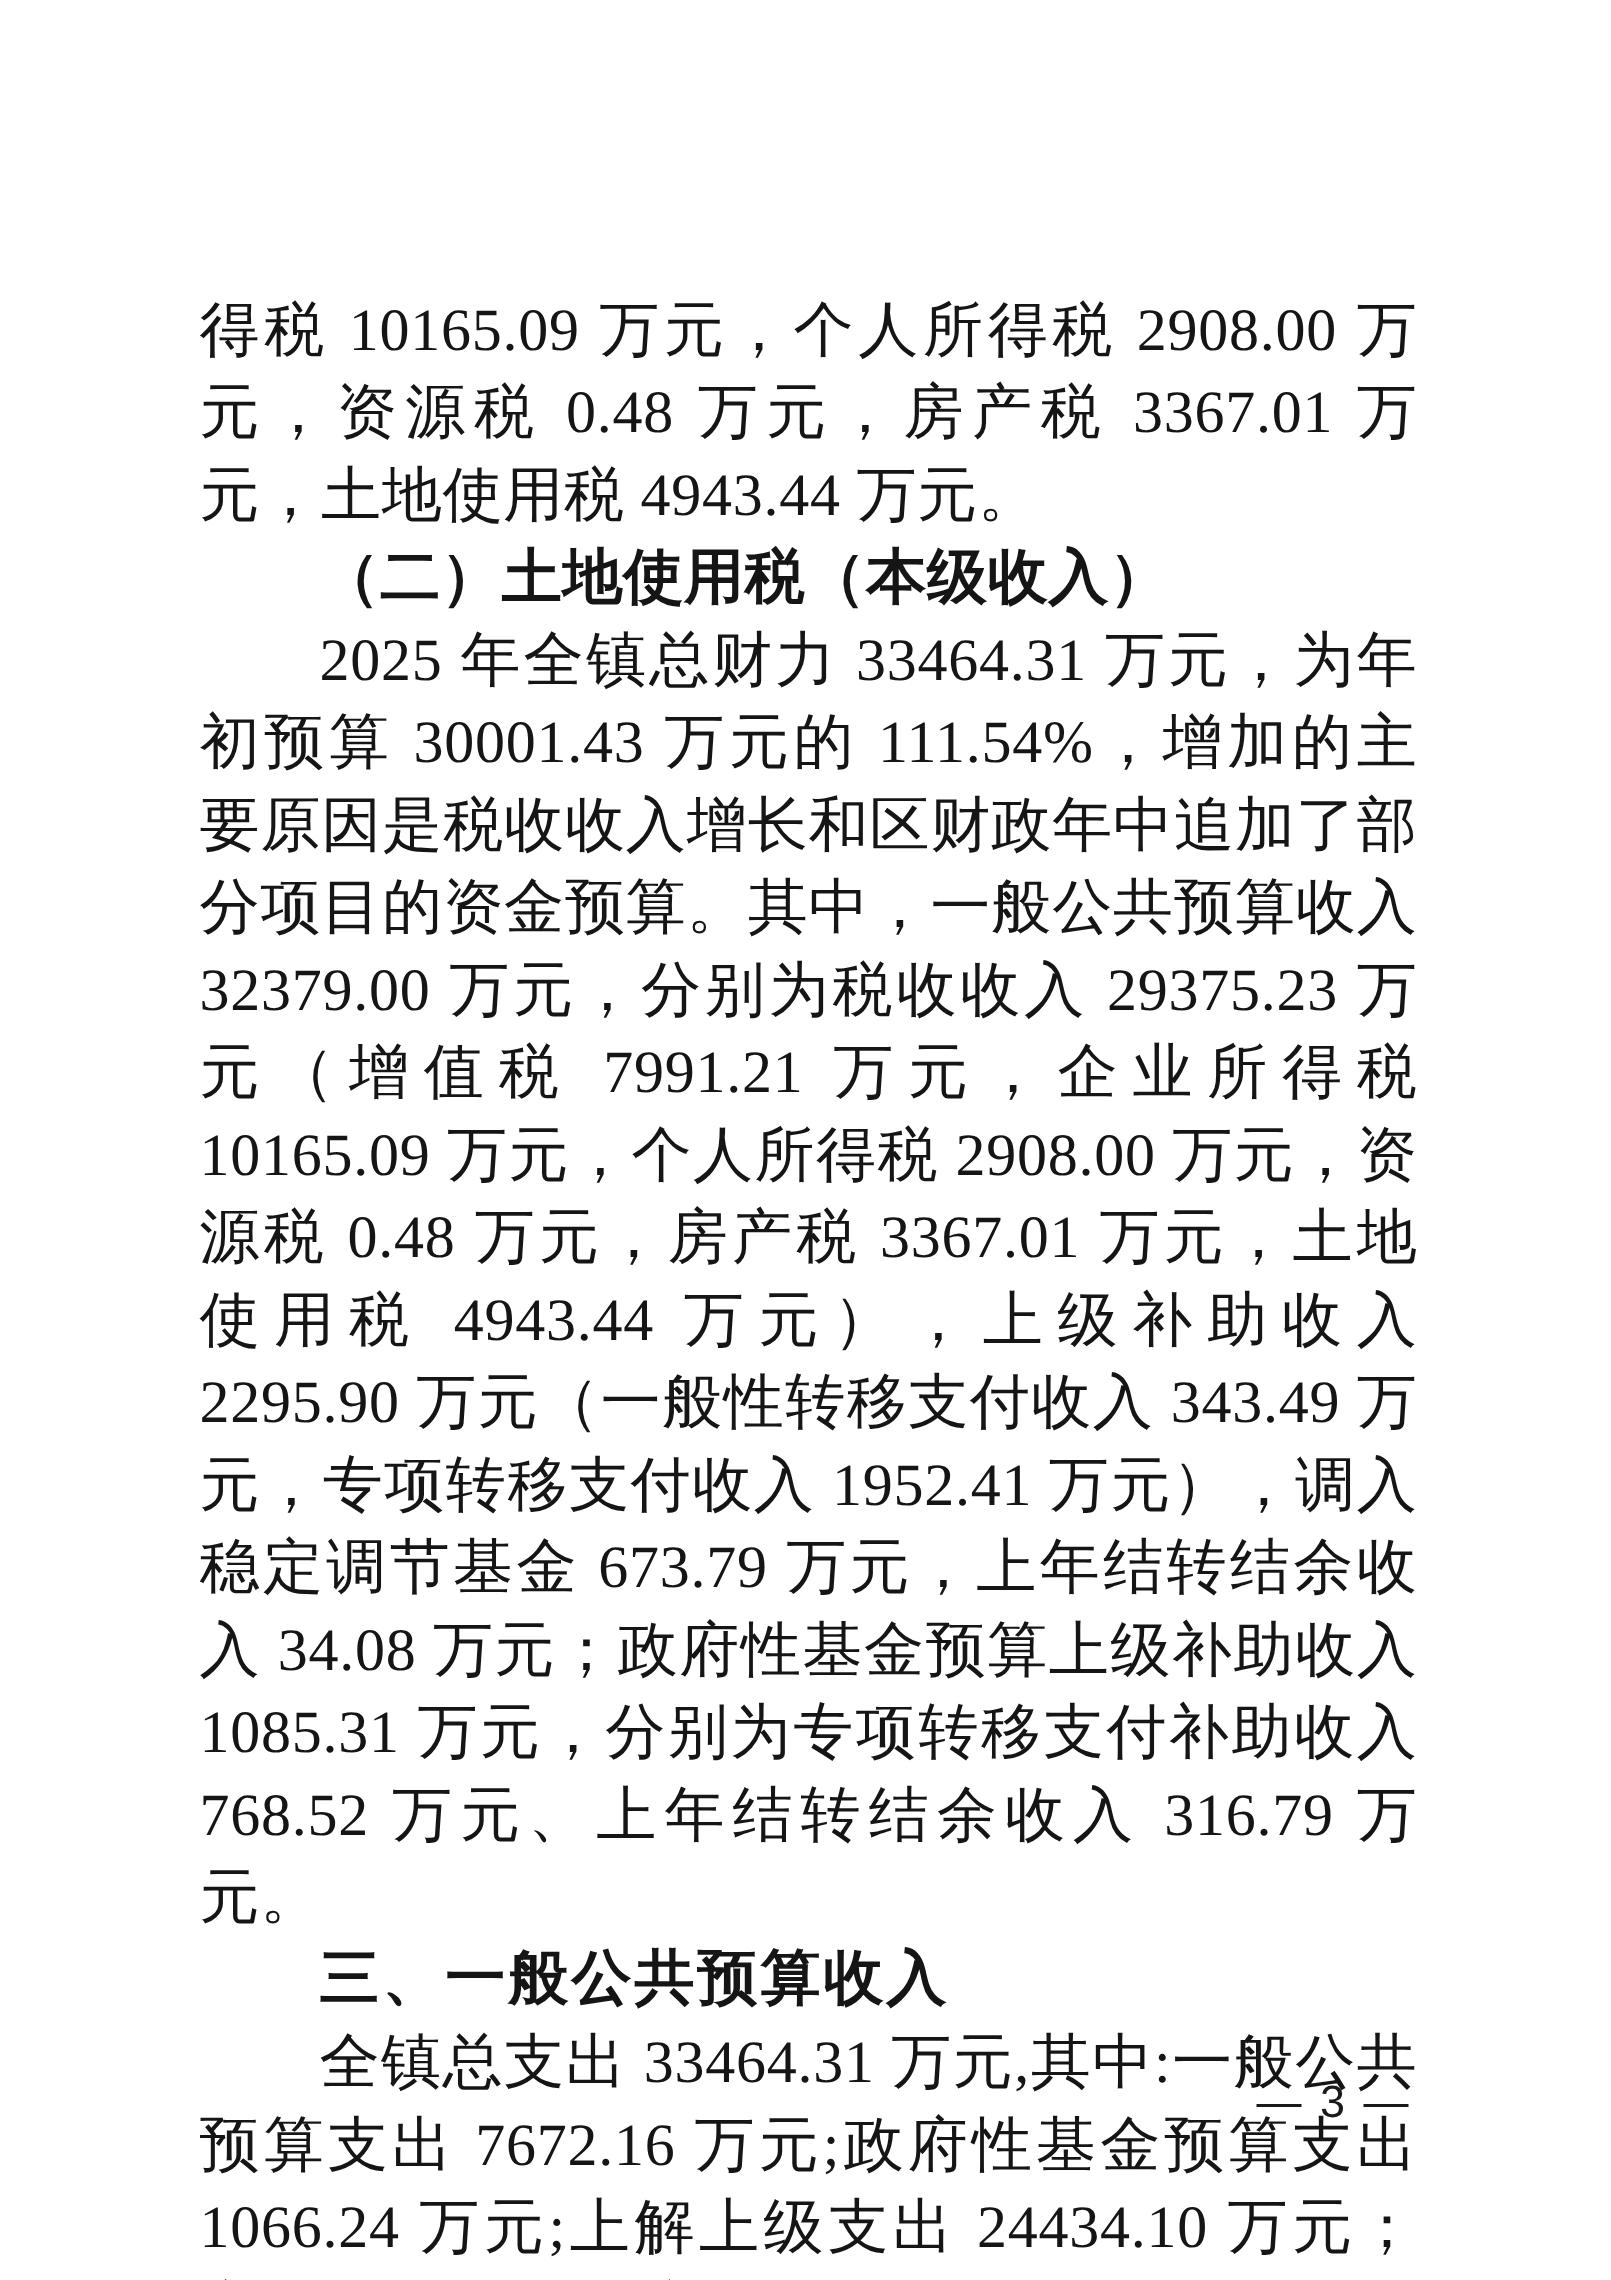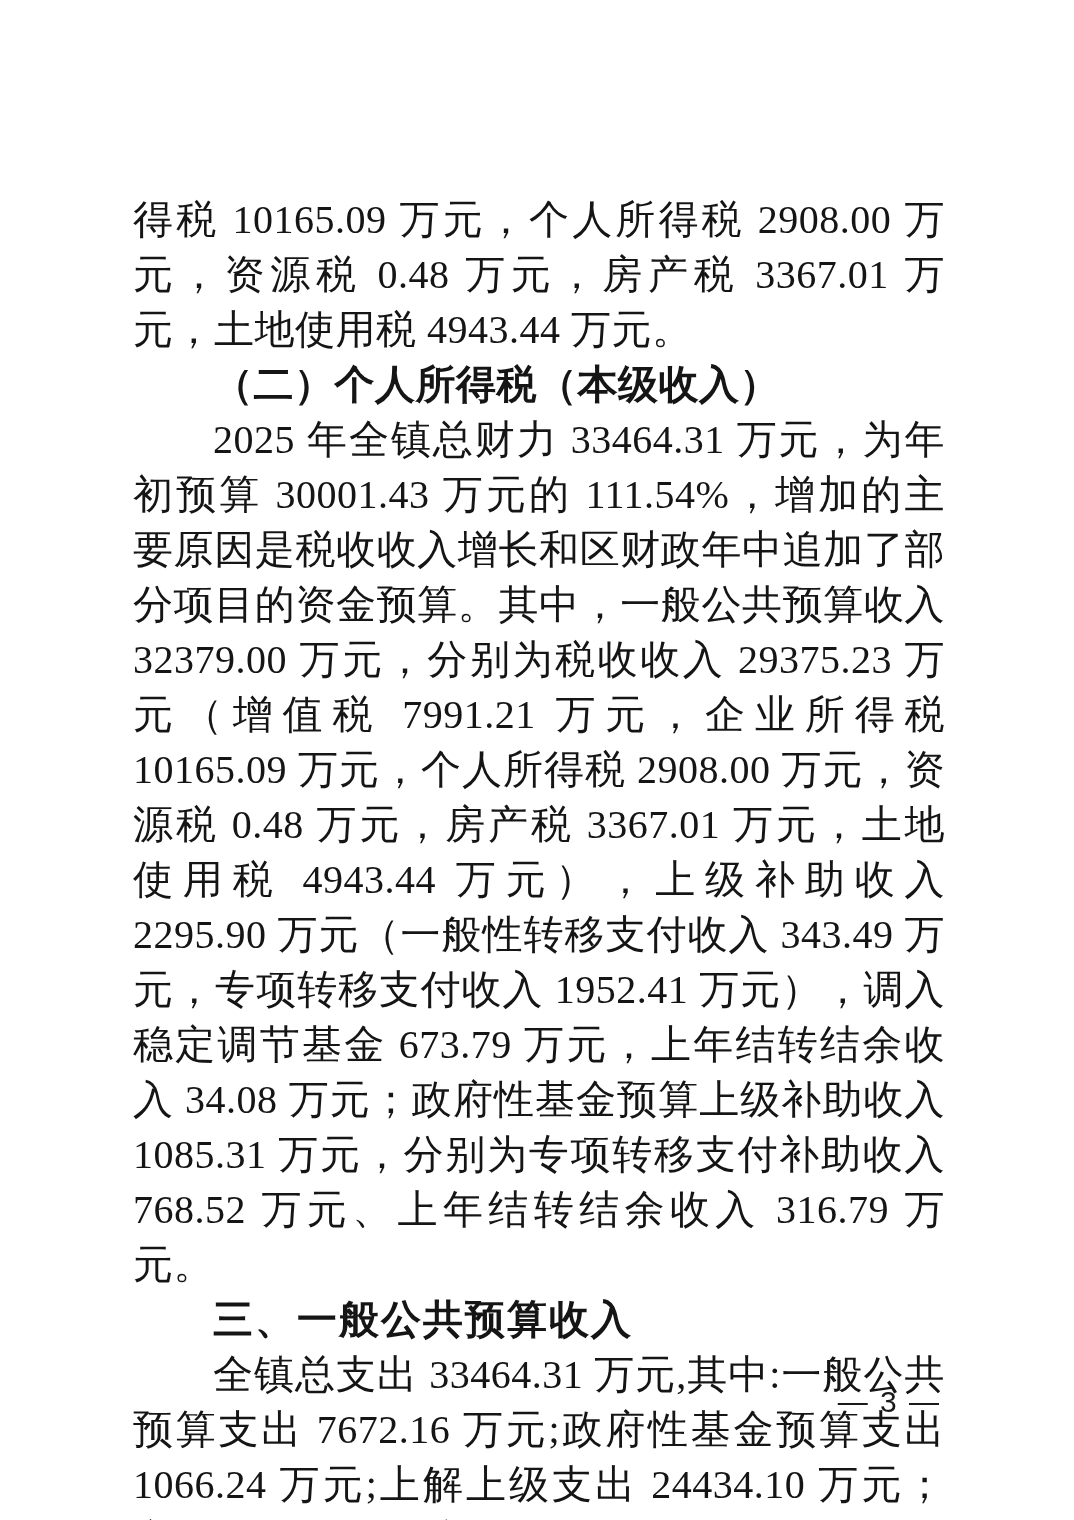--- a/index.html
+++ b/index.html
@@ -64,21 +64,21 @@
 </style>
 </head>
 <body>
 
 <div class="page">
 
   <div class="content">
 
     <p class="para no-indent">得税 10165.09 万元，个人所得税 2908.00 万元，资源税 0.48 万元，房产税 3367.01 万元，土地使用税 4943.44 万元。</p>
 
-    <p class="heading-kai">（二）个人所得税（本级收入）</p>
+    <p class="heading-kai">（二）土地使用税（本级收入）</p>
 
     <p class="para">2025 年全镇总财力 33464.31 万元，为年初预算 30001.43 万元的 111.54%，增加的主要原因是税收收入增长和区财政年中追加了部分项目的资金预算。其中，一般公共预算收入 32379.00 万元，分别为税收收入 29375.23 万元（增值税 7991.21 万元，企业所得税 10165.09 万元，个人所得税 2908.00 万元，资源税 0.48 万元，房产税 3367.01 万元，土地使用税 4943.44 万元），上级补助收入 2295.90 万元（一般性转移支付收入 343.49 万元，专项转移支付收入 1952.41 万元），调入稳定调节基金 673.79 万元，上年结转结余收入 34.08 万元；政府性基金预算上级补助收入 1085.31 万元，分别为专项转移支付补助收入 768.52 万元、上年结转结余收入 316.79 万元。</p>
 
     <p class="heading-hei">三、一般公共预算收入</p>
 
     <p class="para">全镇总支出 33464.31 万元,其中:一般公共预算支出 7672.16 万元;政府性基金预算支出 1066.24 万元;上解上级支出 24434.10 万元；安排下年预算稳定调节基金 100.37 万元；年终结转结余 191.44 万元（一般公共预算结转结余 172.70 万元，基金预算结转结余 18.74 万元）。</p>
 
 
   </div>
 

